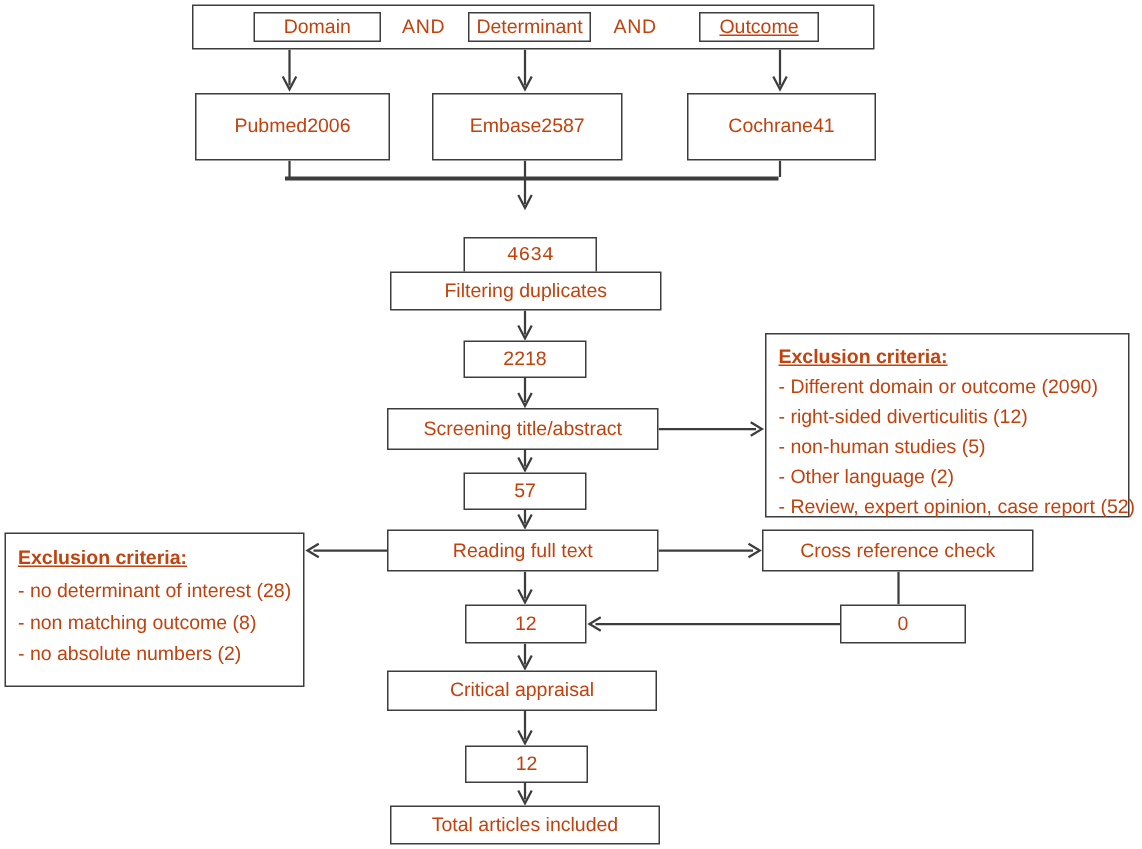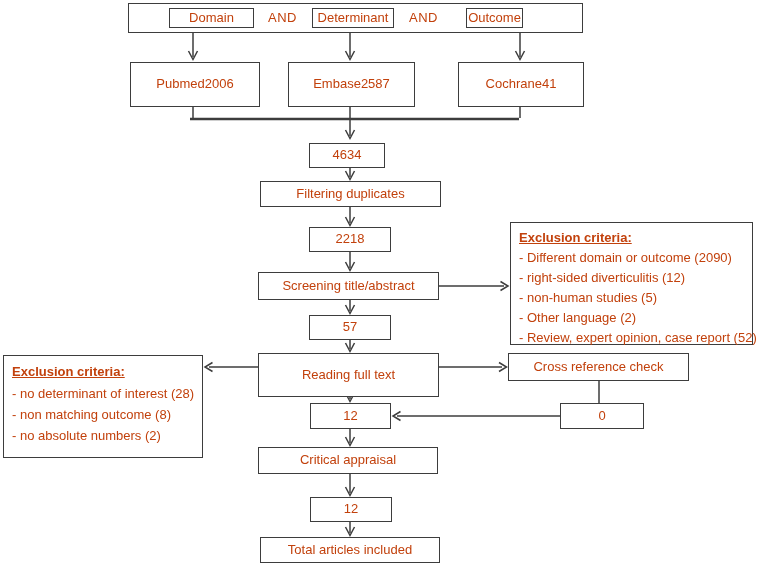--- a/index.html
+++ b/index.html
@@ -176,49 +176,49 @@
 
   <div class="box header-box" style="left:128px; top:3px; width:455px; height:30px;">
     <div class="term-box" style="left:40px; width:85px;">
       <span>Domain</span>
     </div>
     <span class="and-op" style="left:139px;">AND</span>
     <div class="term-box" style="left:183px; width:82px;">
       <span>Determinant</span>
     </div>
     <span class="and-op" style="left:280px;">AND</span>
-    <div class="term-box" style="left:337px; width:57px;">
+    <div class="term-box" style="left:337px; width:80px;text-decoration:underline;">
       <span>Outcome</span>
     </div>
   </div>
 
   <div class="box source-box" style="left:130px; top:62px; width:130px; height:45px;">
     <span class="line">Pubmed</span>
     <span class="line">2006</span>
   </div>
   <div class="box source-box" style="left:288px; top:62px; width:127px; height:45px;">
     <span class="line">Embase</span>
     <span class="line">2587</span>
   </div>
   <div class="box source-box" style="left:458px; top:62px; width:126px; height:45px;">
     <span class="line">Cochrane</span>
     <span class="line">41</span>
   </div>
 
-  <div class="box" style="left:309px; top:143px; width:76px; height:25px;">4634</div>
+  <div class="box" style="left:309px; top:158px; width:89px; height:25px;font-family:Liberation Mono, monospace;">4634</div>
 
   <div class="box" style="left:260px; top:181px; width:181px; height:26px;">Filtering duplicates</div>
 
   <div class="box" style="left:309px; top:227px; width:82px; height:25px;">2218</div>
 
   <div class="box" style="left:258px; top:272px; width:181px; height:28px;">Screening title/abstract</div>
 
   <div class="box" style="left:309px; top:315px; width:82px; height:25px;">57</div>
 
-  <div class="box" style="left:258px; top:353px; width:181px; height:44px;">Reading full text</div>
+  <div class="box" style="left:258px; top:353px; width:181px; height:28px;">Reading full text</div>
 
   <div class="box" style="left:310px; top:403px; width:81px; height:26px;">12</div>
 
   <div class="box" style="left:258px; top:447px; width:180px; height:27px;">Critical appraisal</div>
 
   <div class="box" style="left:310px; top:497px; width:82px; height:25px;">12</div>
 
   <div class="box" style="left:508px; top:353px; width:181px; height:28px;">Cross reference check</div>
 
   <div class="box" style="left:260px; top:537px; width:180px; height:26px;">Total articles included</div>

